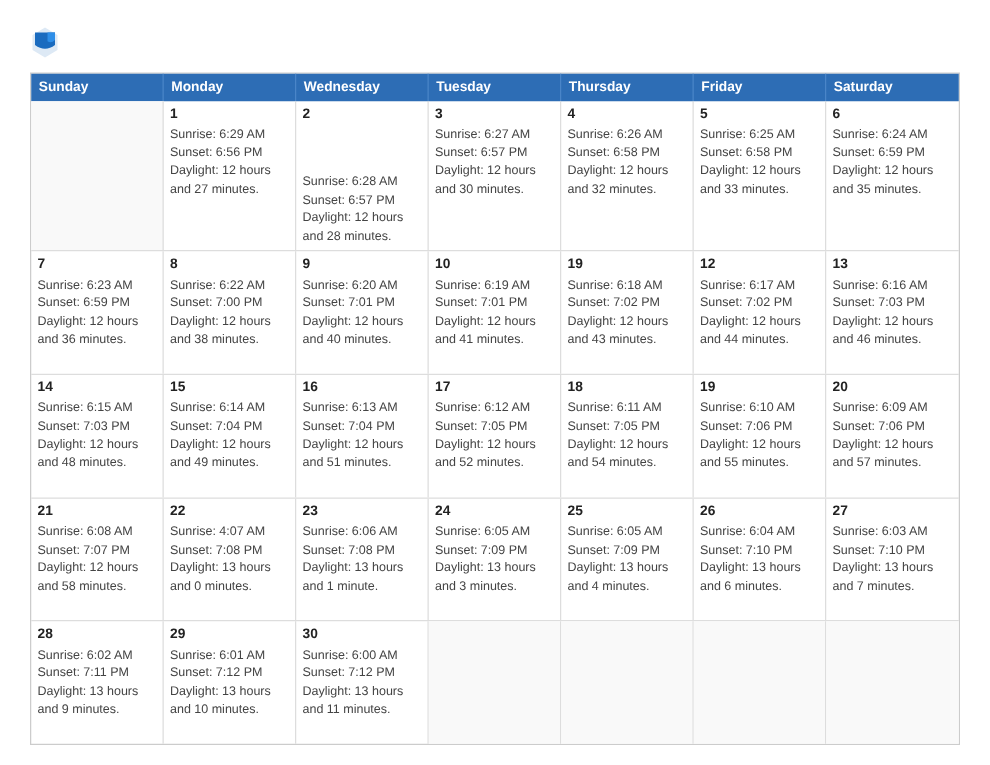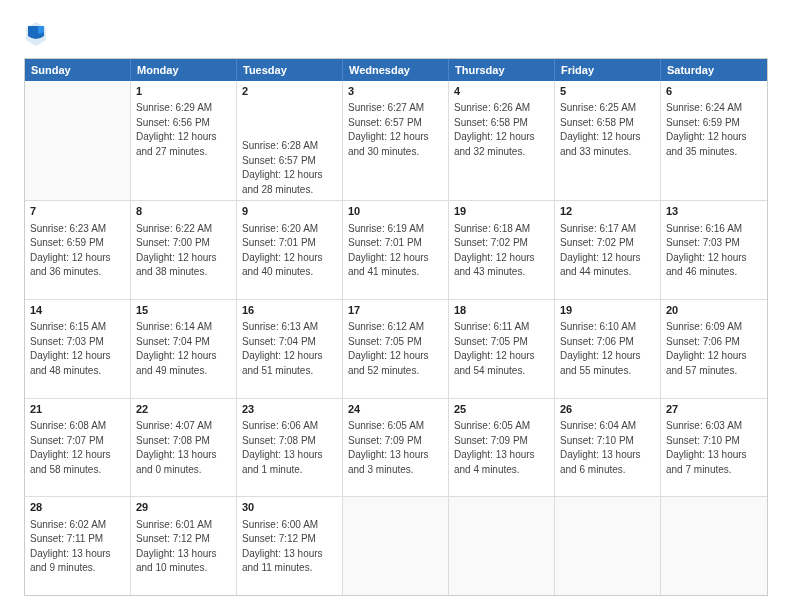--- a/index.html
+++ b/index.html
@@ -136,22 +136,22 @@
     <div class="title-area">
       <h1></h1>
       <h2></h2>
     </div>
   </div>
 
   <div class="calendar">
     <div class="cal-header" id="cal-header">
         <div class="cal-header-cell">Sunday</div>
         <div class="cal-header-cell">Monday</div>
+        <div class="cal-header-cell">Wednesday</div>
         <div class="cal-header-cell">Tuesday</div>
-        <div class="cal-header-cell">Wednesday</div>
         <div class="cal-header-cell">Thursday</div>
         <div class="cal-header-cell">Friday</div>
         <div class="cal-header-cell">Saturday</div>
       </div>
     <div class="cal-body" id="cal-body">
         <div class="cal-row">
           <div class="cal-cell empty"></div>
           <div class="cal-cell">
             <span class="day-num">1</span>
             <div class="cell-info" style="white-space: pre-line;">Sunrise: 6:29 AM

